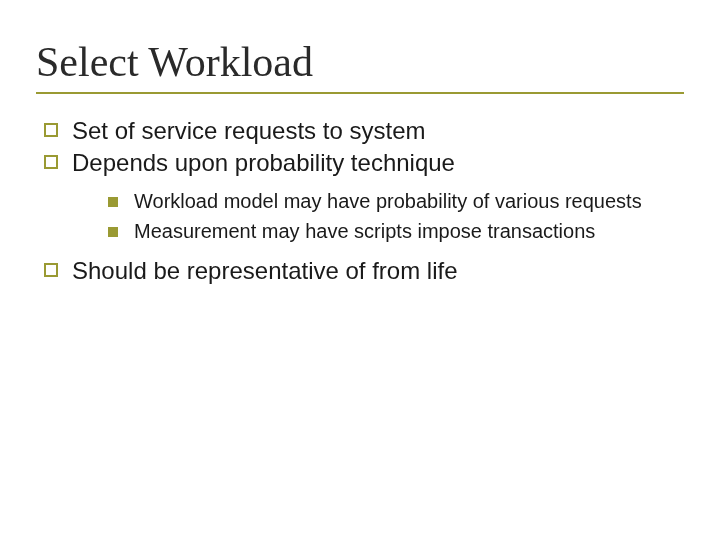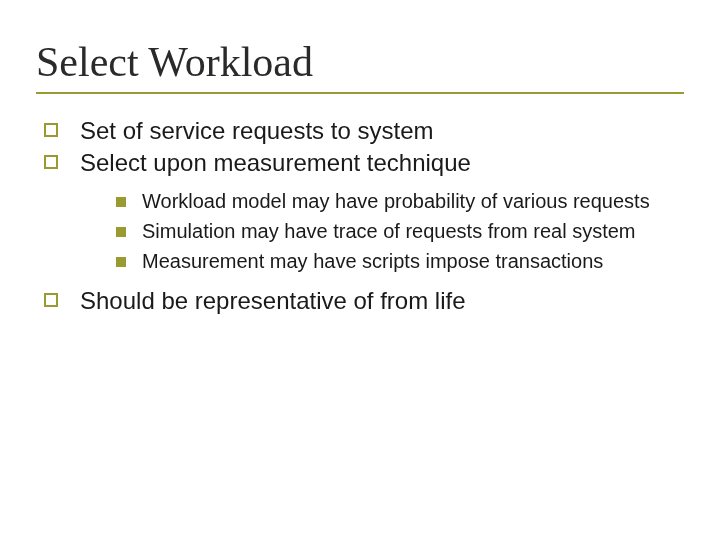--- a/index.html
+++ b/index.html
@@ -8,21 +8,21 @@
   .title {
     font-family: "Times New Roman", Times, serif;
     font-size: 42px;
     font-weight: 400;
     color: #2a2a2a;
     padding-bottom: 6px;
     border-bottom: 2px solid #9a9a33;
     margin-bottom: 22px;
   }
   .level1 { list-style: none; margin-left: 8px; }
-  .level1 > li { position: relative; padding-left: 36px; font-size: 24px; line-height: 1.25; margin-bottom: 2px; color: #1a1a1a; }
+  .level1 > li { position: relative; padding-left: 28px; font-size: 24px; line-height: 1.25; margin-bottom: 2px; color: #1a1a1a; }
   .level1 > li > .bullet {
     position: absolute; left: 0; top: 7px;
     width: 14px; height: 14px;
     border: 2px solid #9a9a33;
     background: #fff;
   }
   .level2 { list-style: none; margin: 10px 0 12px 36px; }
   .level2 > li { position: relative; padding-left: 26px; font-size: 20px; line-height: 1.3; margin-bottom: 4px; color: #1a1a1a; }
   .level2 > li > .bullet {
     position: absolute; left: 0; top: 9px;
@@ -36,29 +36,28 @@
 <div class="slide">
   <h1 class="title">Select Workload</h1>
 
   <ul class="level1">
     <li>
       <span class="bullet"></span>
       <span>Set of service requests to system</span>
     </li>
     <li>
       <span class="bullet"></span>
-      <span>Select upon measurement technique</span>
+      <span>Depends upon probability technique</span>
       <ul class="level2">
         <li>
           <span class="bullet"></span>
           <span>Workload model may have probability of various requests</span>
         </li>
         <li>
           <span class="bullet"></span>
-          <span>Simulation may have trace of requests from real system</span>
         </li>
         <li>
           <span class="bullet"></span>
           <span>Measurement may have scripts impose transactions</span>
         </li>
       </ul>
     </li>
     <li>
       <span class="bullet"></span>
       <span>Should be representative of from life</span>

